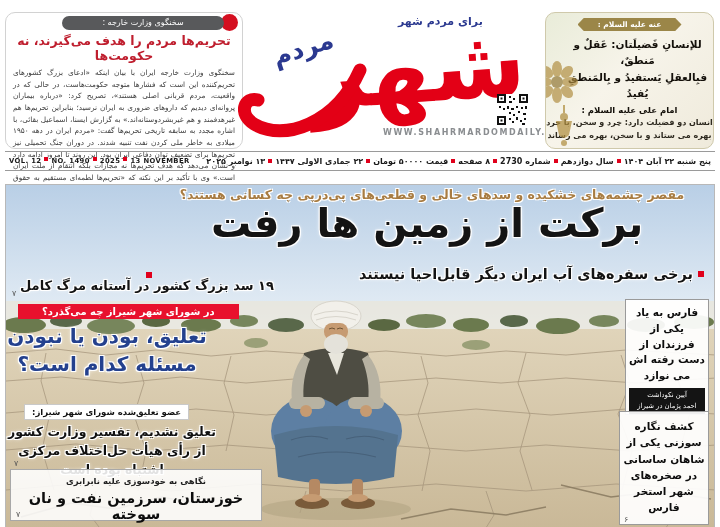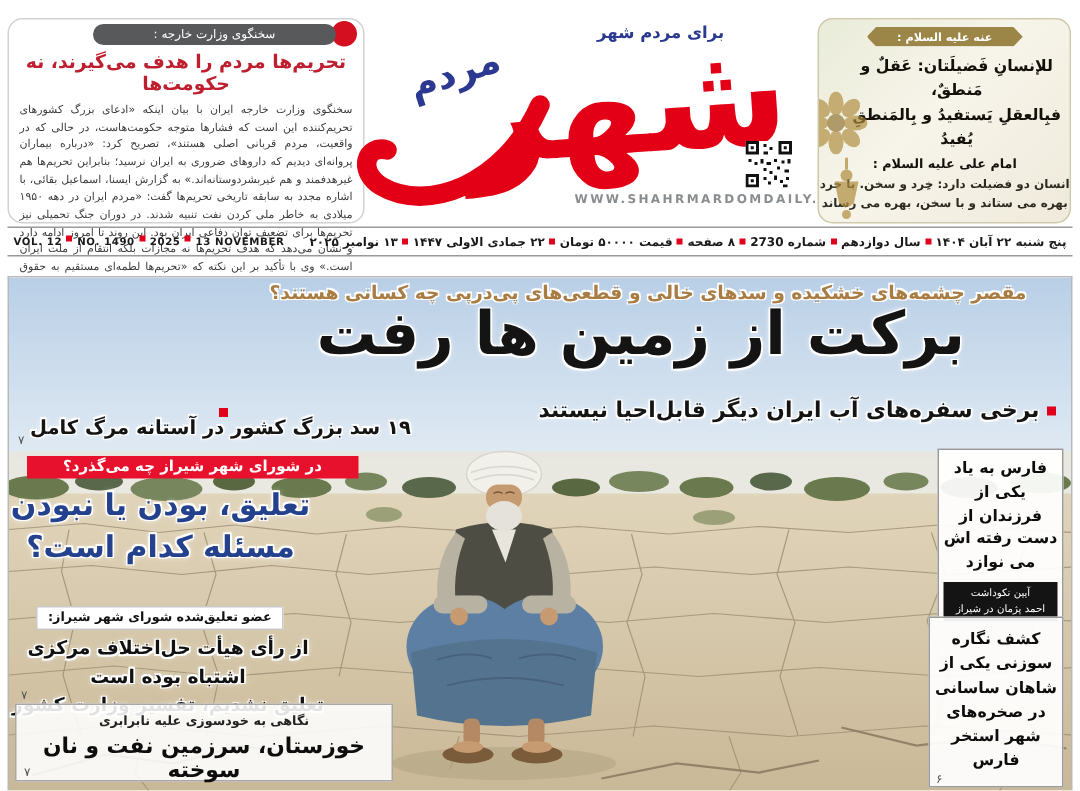--- a/index.html
+++ b/index.html
@@ -306,22 +306,22 @@
     </div>
     <span class="pageref" style="left:6px;top:104px">۷</span>
 
     <div class="council-label">در شورای شهر شیراز چه می‌گذرد؟</div>
     <div class="council-headline halo">
       <div>تعلیق، بودن یا نبودن</div>
       <div>مسئله کدام است؟</div>
     </div>
     <div class="council-source">عضو تعلیق‌شده شورای شهر شیراز:</div>
     <div class="council-quote halo">
+      <div>تعلیق نشدیم، تفسیر وزارت کشور</div>
       <div>از رأی هیأت حل‌اختلاف مرکزی اشتباه بوده است</div>
-      <div>تعلیق نشدیم، تفسیر وزارت کشور</div>
     </div>
     <span class="pageref" style="left:8px;top:274px">۷</span>
 
     <div class="khuz-box">
       <div class="khuz-kicker">نگاهی به خودسوزی علیه نابرابری</div>
       <div class="khuz-headline">خوزستان، سرزمین نفت و نان سوخته</div>
       <span class="pageref" style="left:5px;bottom:1px">۷</span>
     </div>
 
     <div class="side-box fars-box">

